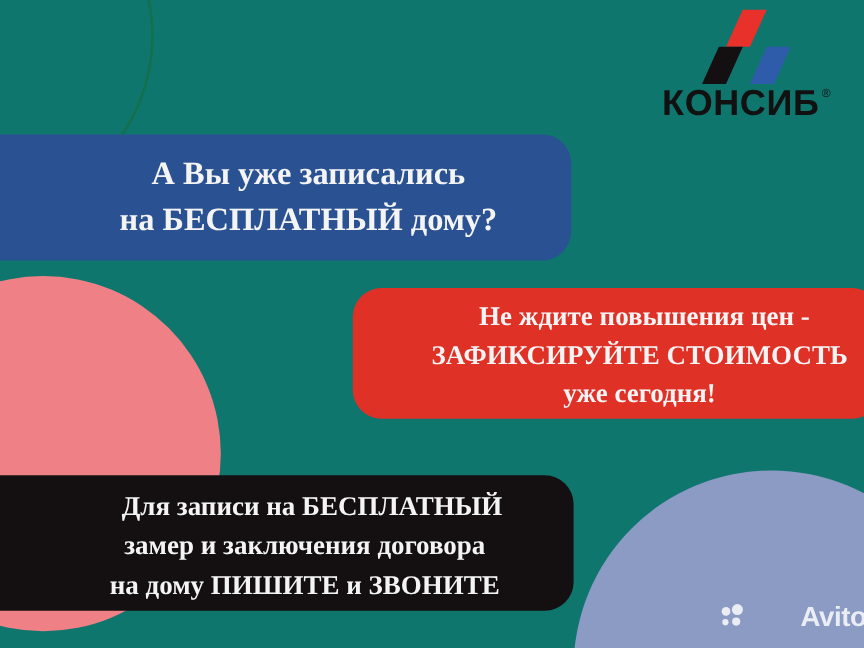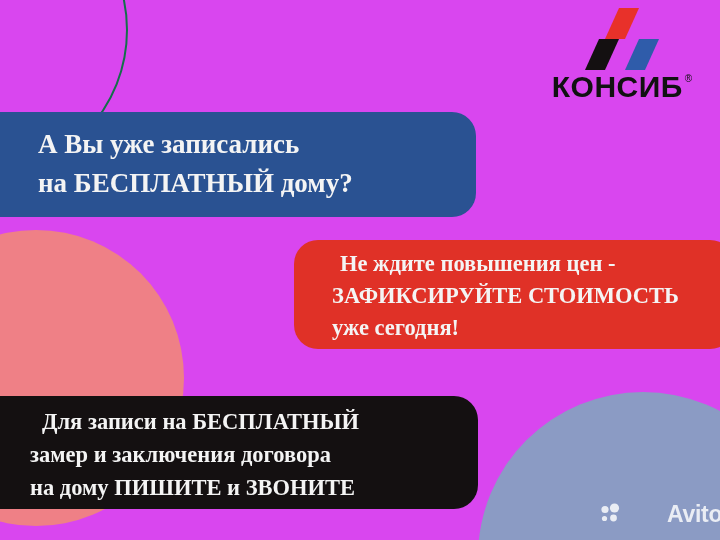--- a/index.html
+++ b/index.html
@@ -4,21 +4,21 @@
 <style>
   html, body {
     margin: 0;
     padding: 0;
     background: #ffffff;
   }
   #canvas {
     position: relative;
     width: 720px;
     height: 540px;
-    background: #d946ef;
+    background: #0f766e;
     overflow: hidden;
     font-family: "Liberation Serif", "DejaVu Serif", serif;
   }
 
   
   .deco {
     position: absolute;
     border-radius: 50%;
   }
   #green-ring {
@@ -84,20 +84,21 @@
   
   .banner {
     position: absolute;
     z-index: 4;
     box-sizing: border-box;
     color: #f4f4f4;
     font-weight: bold;
   }
   .banner .line {
     white-space: nowrap;
+    text-align: center;
   }
 
   #banner-blue {
     left: -30px;
     top: 112px;
     width: 506px;
     height: 105px;
     background: #2a5292;
     border-radius: 24px;
     padding: 13px 0 0 68px;

